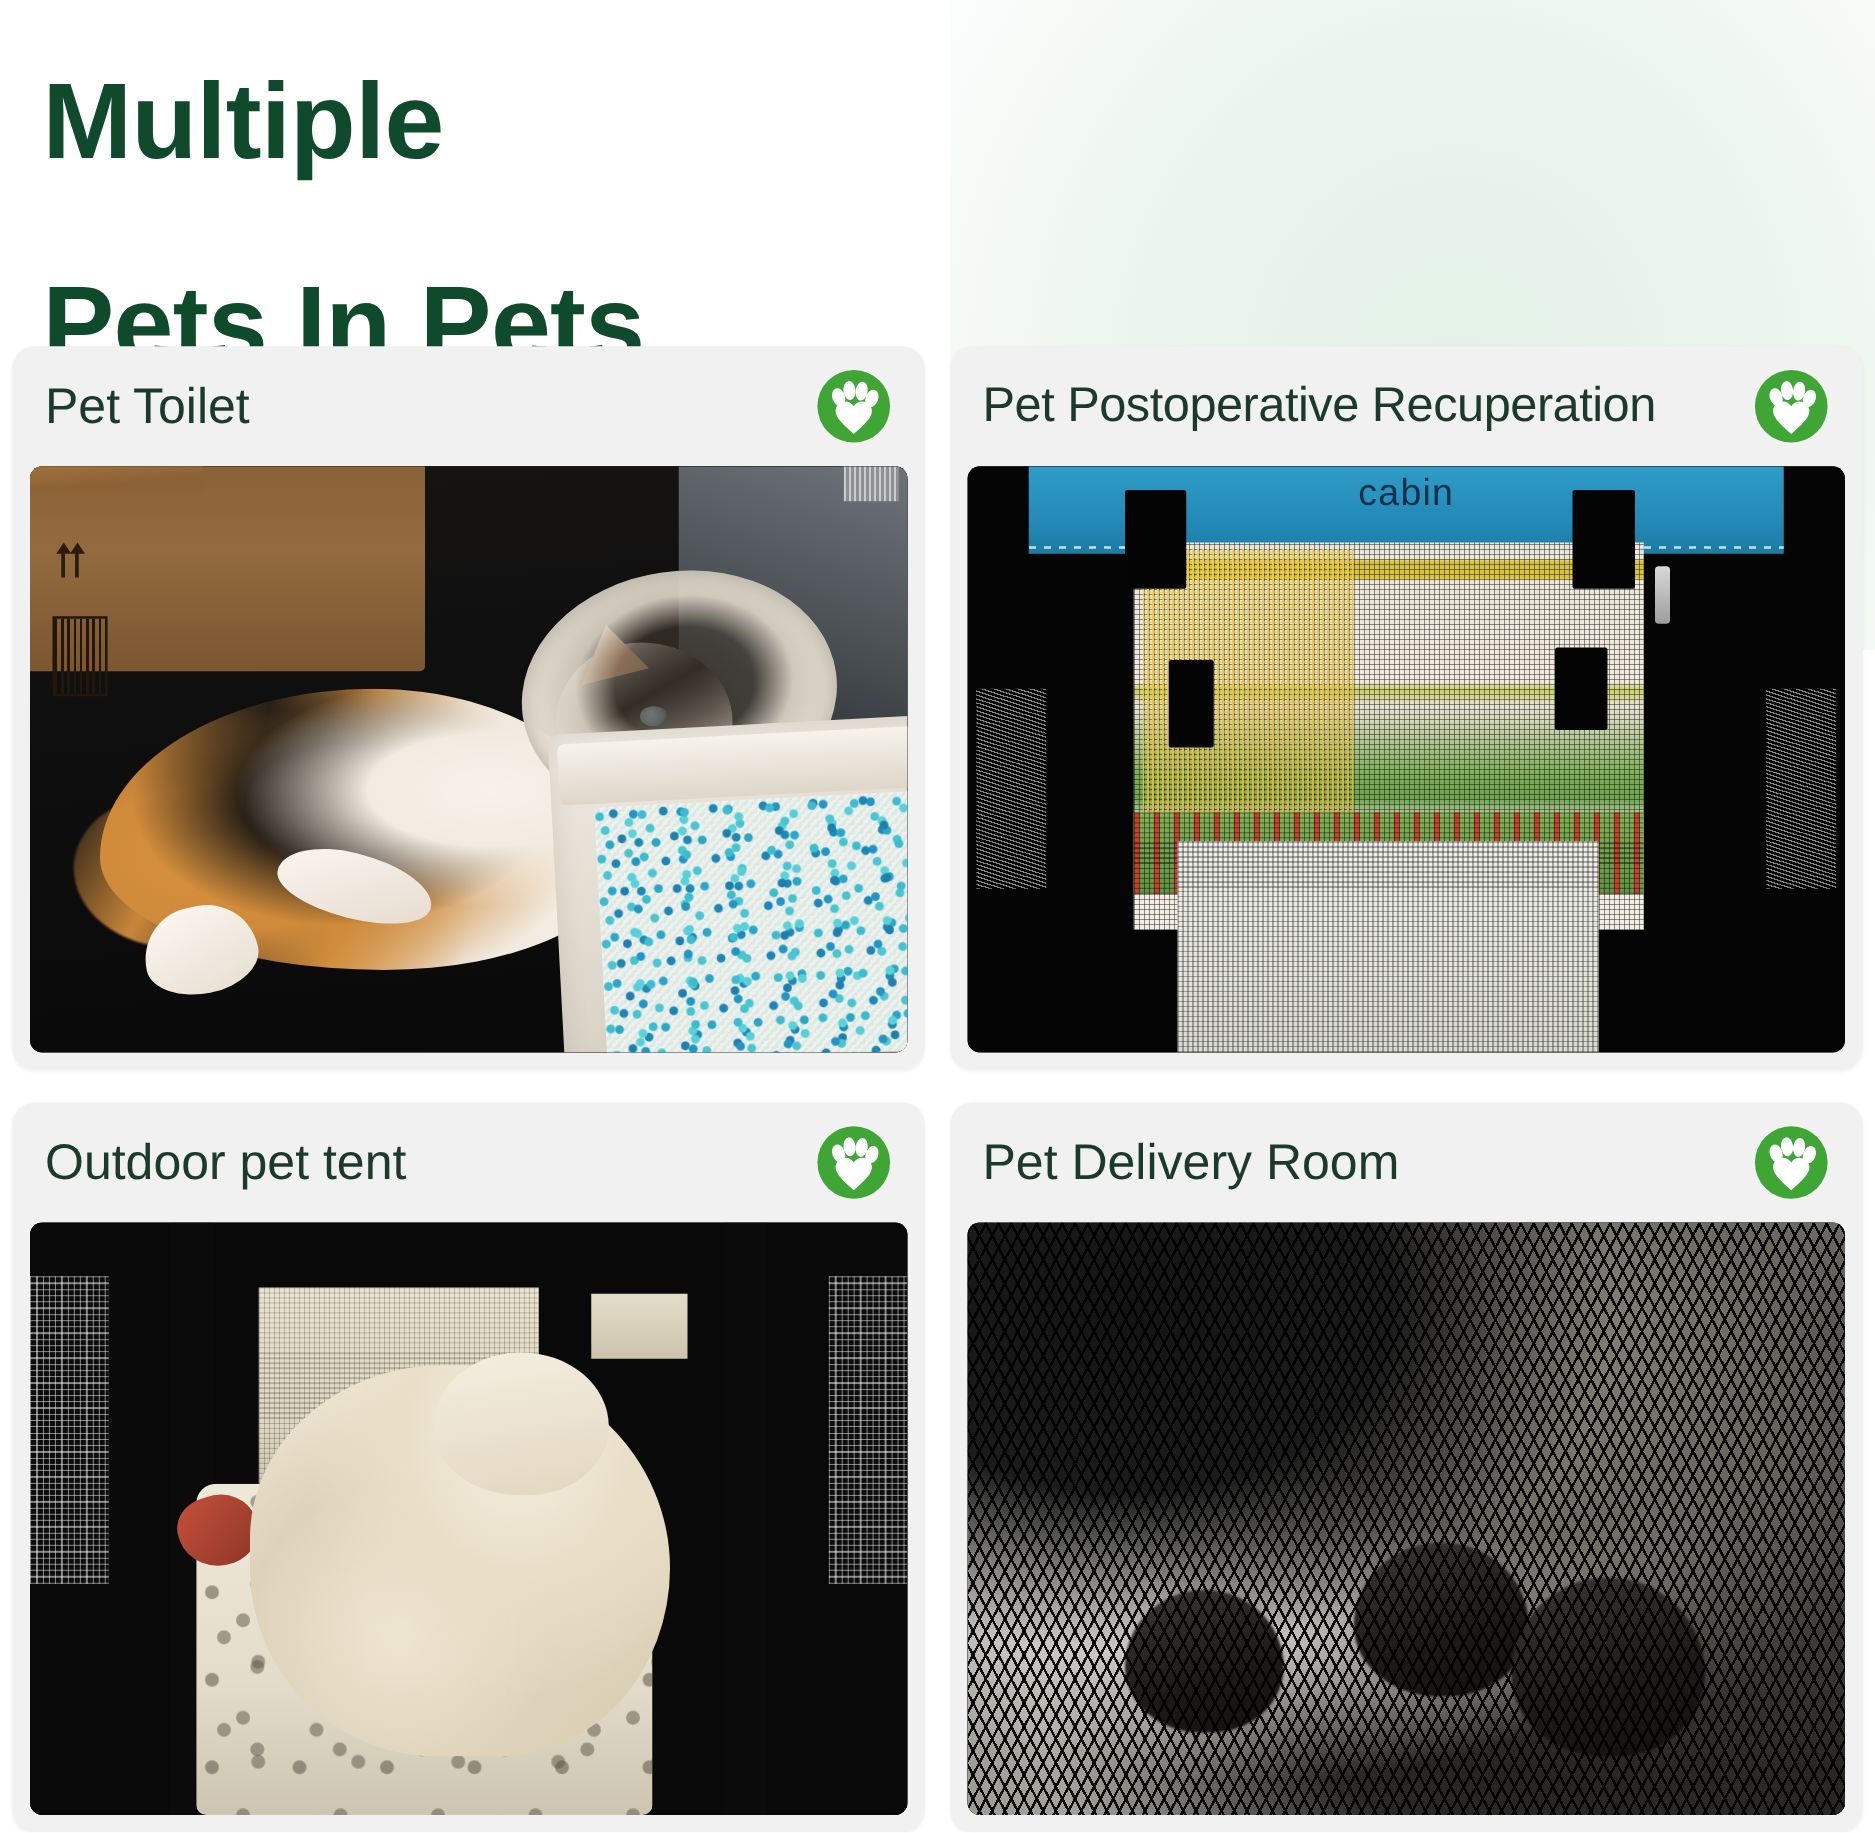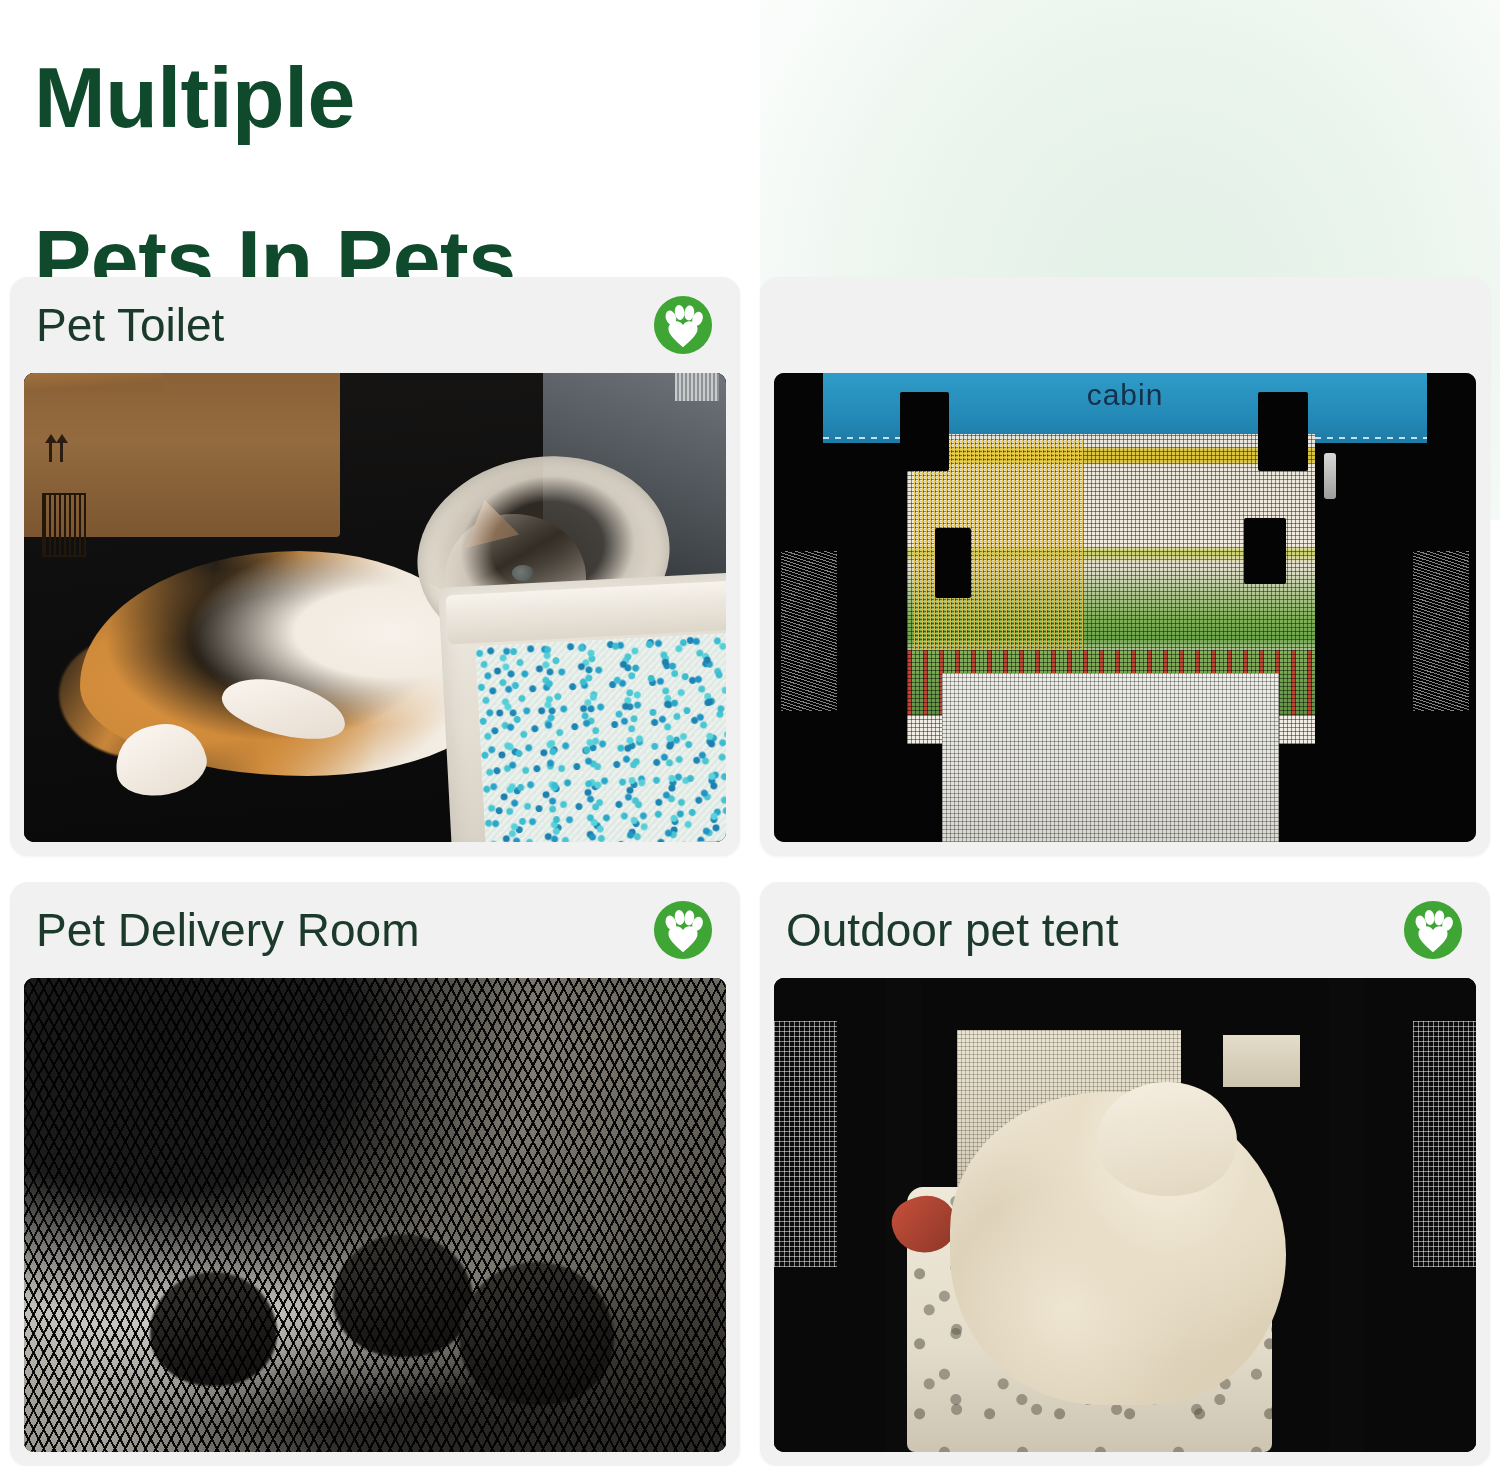--- a/index.html
+++ b/index.html
@@ -71,21 +71,21 @@
   .card-head {
     height: 96px;
     display: flex;
     align-items: center;
     justify-content: space-between;
     padding: 0 26px 0 26px;
     box-sizing: border-box;
   }
   .card-title {
     color: #1b3a2b;
-    font-size: 46px;
+    font-size: 40px;
     font-weight: normal;
     line-height: 1.1;
     white-space: nowrap;
     font-family: "Liberation Sans", sans-serif;
   }
   .card-title.tight { font-size: 39px; letter-spacing: -0.4px; }
 
   .paw-badge { flex: 0 0 auto; width: 62px; height: 62px; display:block; }
 
   .photo-wrap {
@@ -430,20 +430,31 @@
           <div class="cone"></div>
           <div class="litter-box">
             <div class="litter-rim"></div>
             <div class="litter"></div>
           </div>
         </div>
       </div>
     </div>
 
     <div class="card">
+      <div class="card-head">
+        <div class="card-title tight">Pet Postoperative Recuperation</div>
+        <svg class="paw-badge" viewBox="0 0 64 64">
+          <circle cx="32" cy="32" r="30" fill="#3fa535"></circle>
+          <ellipse cx="19.5" cy="24.5" rx="5.2" ry="7.6" fill="#ffffff" transform="rotate(-18 19.5 24.5)"></ellipse>
+          <ellipse cx="28.5" cy="19" rx="5" ry="7.8" fill="#ffffff" transform="rotate(-7 28.5 19)"></ellipse>
+          <ellipse cx="38.5" cy="19.5" rx="5" ry="7.8" fill="#ffffff" transform="rotate(8 38.5 19.5)"></ellipse>
+          <ellipse cx="47" cy="25.5" rx="5.2" ry="7.4" fill="#ffffff" transform="rotate(20 47 25.5)"></ellipse>
+          <path d="M32 55 C23 47 17 41.5 17 36 C17 31.2 20.8 28 25 28 C28 28 30.6 29.6 32 32 C33.4 29.6 36 28 39 28 C43.2 28 47 31.2 47 36 C47 41.5 41 47 32 55 Z" fill="#ffffff"></path>
+        </svg>
+      </div>
       <div class="photo-wrap">
         <div class="photo p2">
           <div class="blue-band"></div>
           <div class="cabin-text">cabin</div>
           <div class="mesh-panel"></div>
           <div class="mesh-yellow"></div>
           <div class="mesh-green"></div>
           <div class="white-sheet"></div>
           <div class="tab" style="left:18%;top:4%;width:7%;height:17%;"></div>
           <div class="tab" style="left:69%;top:4%;width:7%;height:17%;"></div>
@@ -451,43 +462,20 @@
           <div class="tab" style="left:67%;top:31%;width:6%;height:14%;"></div>
           <div class="zipper"></div>
           <div class="sidefab" style="left:1%;"></div>
           <div class="sidefab" style="right:1%;"></div>
         </div>
       </div>
     </div>
 
     <div class="card">
       <div class="card-head">
-        <div class="card-title">Pet Delivery Room</div>
-        <svg class="paw-badge" viewBox="0 0 64 64">
-          <circle cx="32" cy="32" r="30" fill="#3fa535"></circle>
-          <ellipse cx="19.5" cy="24.5" rx="5.2" ry="7.6" fill="#ffffff" transform="rotate(-18 19.5 24.5)"></ellipse>
-          <ellipse cx="28.5" cy="19" rx="5" ry="7.8" fill="#ffffff" transform="rotate(-7 28.5 19)"></ellipse>
-          <ellipse cx="38.5" cy="19.5" rx="5" ry="7.8" fill="#ffffff" transform="rotate(8 38.5 19.5)"></ellipse>
-          <ellipse cx="47" cy="25.5" rx="5.2" ry="7.4" fill="#ffffff" transform="rotate(20 47 25.5)"></ellipse>
-          <path d="M32 55 C23 47 17 41.5 17 36 C17 31.2 20.8 28 25 28 C28 28 30.6 29.6 32 32 C33.4 29.6 36 28 39 28 C43.2 28 47 31.2 47 36 C47 41.5 41 47 32 55 Z" fill="#ffffff"></path>
-        </svg>
-      </div>
-      <div class="photo-wrap">
-        <div class="photo p4">
-          <div class="scene"></div>
-          <div class="kit1"></div>
-          <div class="kit2"></div>
-          <div class="kit3"></div>
-          <div class="mesh-overlay"></div>
-        </div>
-      </div>
-    </div>
-
-    <div class="card">
-      <div class="card-head">
         <div class="card-title">Outdoor pet tent</div>
         <svg class="paw-badge" viewBox="0 0 64 64">
           <circle cx="32" cy="32" r="30" fill="#3fa535"></circle>
           <ellipse cx="19.5" cy="24.5" rx="5.2" ry="7.6" fill="#ffffff" transform="rotate(-18 19.5 24.5)"></ellipse>
           <ellipse cx="28.5" cy="19" rx="5" ry="7.8" fill="#ffffff" transform="rotate(-7 28.5 19)"></ellipse>
           <ellipse cx="38.5" cy="19.5" rx="5" ry="7.8" fill="#ffffff" transform="rotate(8 38.5 19.5)"></ellipse>
           <ellipse cx="47" cy="25.5" rx="5.2" ry="7.4" fill="#ffffff" transform="rotate(20 47 25.5)"></ellipse>
           <path d="M32 55 C23 47 17 41.5 17 36 C17 31.2 20.8 28 25 28 C28 28 30.6 29.6 32 32 C33.4 29.6 36 28 39 28 C43.2 28 47 31.2 47 36 C47 41.5 41 47 32 55 Z" fill="#ffffff"></path>
         </svg>
       </div>
@@ -501,14 +489,37 @@
           <div class="post" style="left:16%;top:0;width:5%;height:100%;"></div>
           <div class="post" style="right:16%;top:0;width:5%;height:100%;"></div>
           <div class="cushion"></div>
           <div class="toy"></div>
           <div class="dog"></div>
           <div class="dog-head"></div>
         </div>
       </div>
     </div>
 
+    <div class="card">
+      <div class="card-head">
+        <div class="card-title">Pet Delivery Room</div>
+        <svg class="paw-badge" viewBox="0 0 64 64">
+          <circle cx="32" cy="32" r="30" fill="#3fa535"></circle>
+          <ellipse cx="19.5" cy="24.5" rx="5.2" ry="7.6" fill="#ffffff" transform="rotate(-18 19.5 24.5)"></ellipse>
+          <ellipse cx="28.5" cy="19" rx="5" ry="7.8" fill="#ffffff" transform="rotate(-7 28.5 19)"></ellipse>
+          <ellipse cx="38.5" cy="19.5" rx="5" ry="7.8" fill="#ffffff" transform="rotate(8 38.5 19.5)"></ellipse>
+          <ellipse cx="47" cy="25.5" rx="5.2" ry="7.4" fill="#ffffff" transform="rotate(20 47 25.5)"></ellipse>
+          <path d="M32 55 C23 47 17 41.5 17 36 C17 31.2 20.8 28 25 28 C28 28 30.6 29.6 32 32 C33.4 29.6 36 28 39 28 C43.2 28 47 31.2 47 36 C47 41.5 41 47 32 55 Z" fill="#ffffff"></path>
+        </svg>
+      </div>
+      <div class="photo-wrap">
+        <div class="photo p4">
+          <div class="scene"></div>
+          <div class="kit1"></div>
+          <div class="kit2"></div>
+          <div class="kit3"></div>
+          <div class="mesh-overlay"></div>
+        </div>
+      </div>
+    </div>
+
   </div>
 </div>
 
 </body></html>

